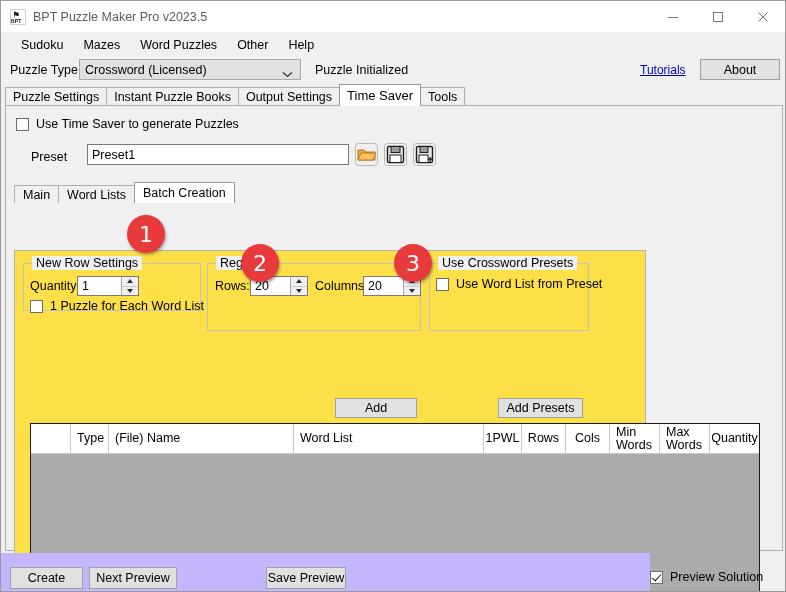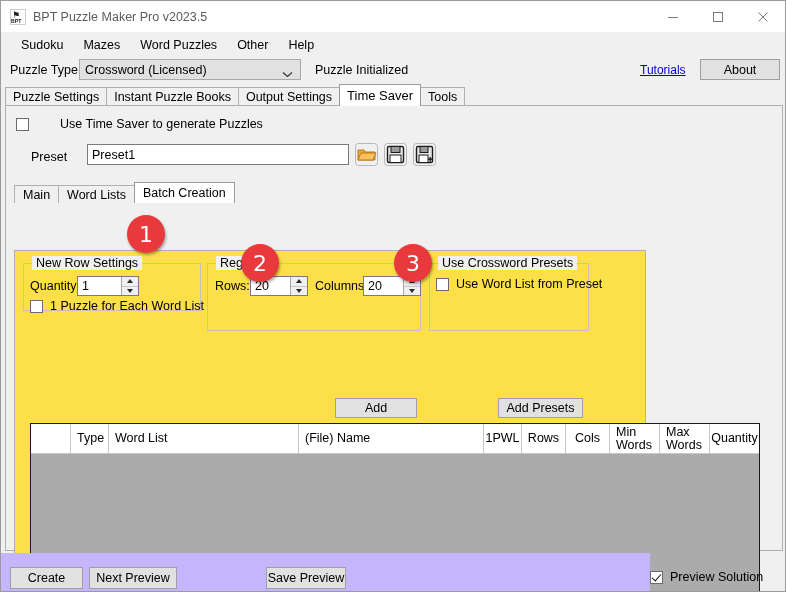--- a/index.html
+++ b/index.html
@@ -177,21 +177,21 @@
     position: absolute;
     left: 3px; top: 0px;
     width: 4px; height: 8px;
     border: solid #111;
     border-width: 0 1.6px 1.6px 0;
     transform: rotate(42deg);
   }
 
   .chk-timesaver {
     position: absolute; left: 10px; top: 11px;
-    display: flex; align-items: flex-end; gap: 24px;
+    display: flex; align-items: flex-end;
   }
   .chk-timesaver .lab { margin-left: 7px; font-size: 12.5px; }
 
   .lbl-preset {
     position: absolute; left: 25px; top: 44px;
     font-size: 12.5px;
   }
   .preset-input {
     position: absolute; left: 81px; top: 38px;
     width: 262px; height: 21px;
@@ -525,22 +525,22 @@
       <div style="position:absolute; left:421px; top:26px; display:flex; align-items:center;">
         <span class="cb"></span>
         <span class="mini-label" style="margin-left:7px;">Use Word List from Preset</span>
       </div>
       <div class="btn" style="left:483px; top:147px; width:85px; height:20px;">Add Presets</div>
 
       <div class="grid">
         <div class="grid-header">
           <div class="gh" style="width:40px;"></div>
           <div class="gh" style="width:38px;">Type</div>
+          <div class="gh" style="width:185px;">(File) Name</div>
           <div class="gh" style="width:190px;">Word List</div>
-          <div class="gh" style="width:185px;">(File) Name</div>
           <div class="gh ctr" style="width:38px;">1PWL</div>
           <div class="gh ctr" style="width:44px;">Rows</div>
           <div class="gh ctr" style="width:44px;">Cols</div>
           <div class="gh" style="width:50px; white-space:pre-line;">Min
 Words</div>
           <div class="gh" style="width:50px; white-space:pre-line;">Max
 Words</div>
           <div class="gh ctr" style="width:49px; border-right:none;">Quantity</div>
         </div>
         <div></div>

